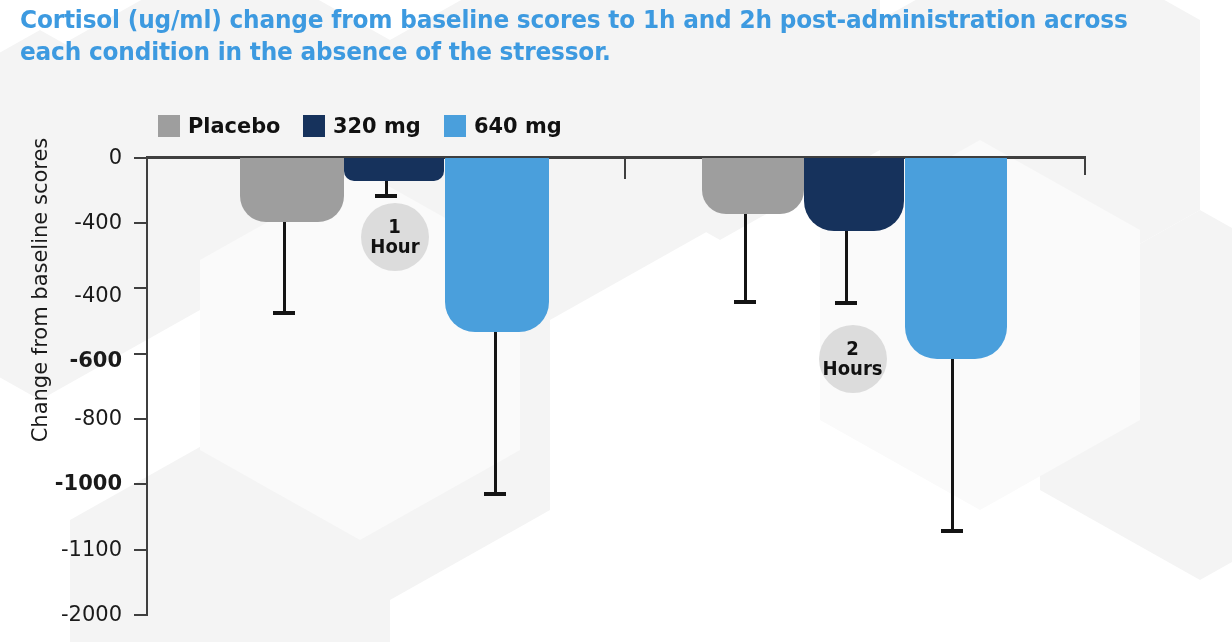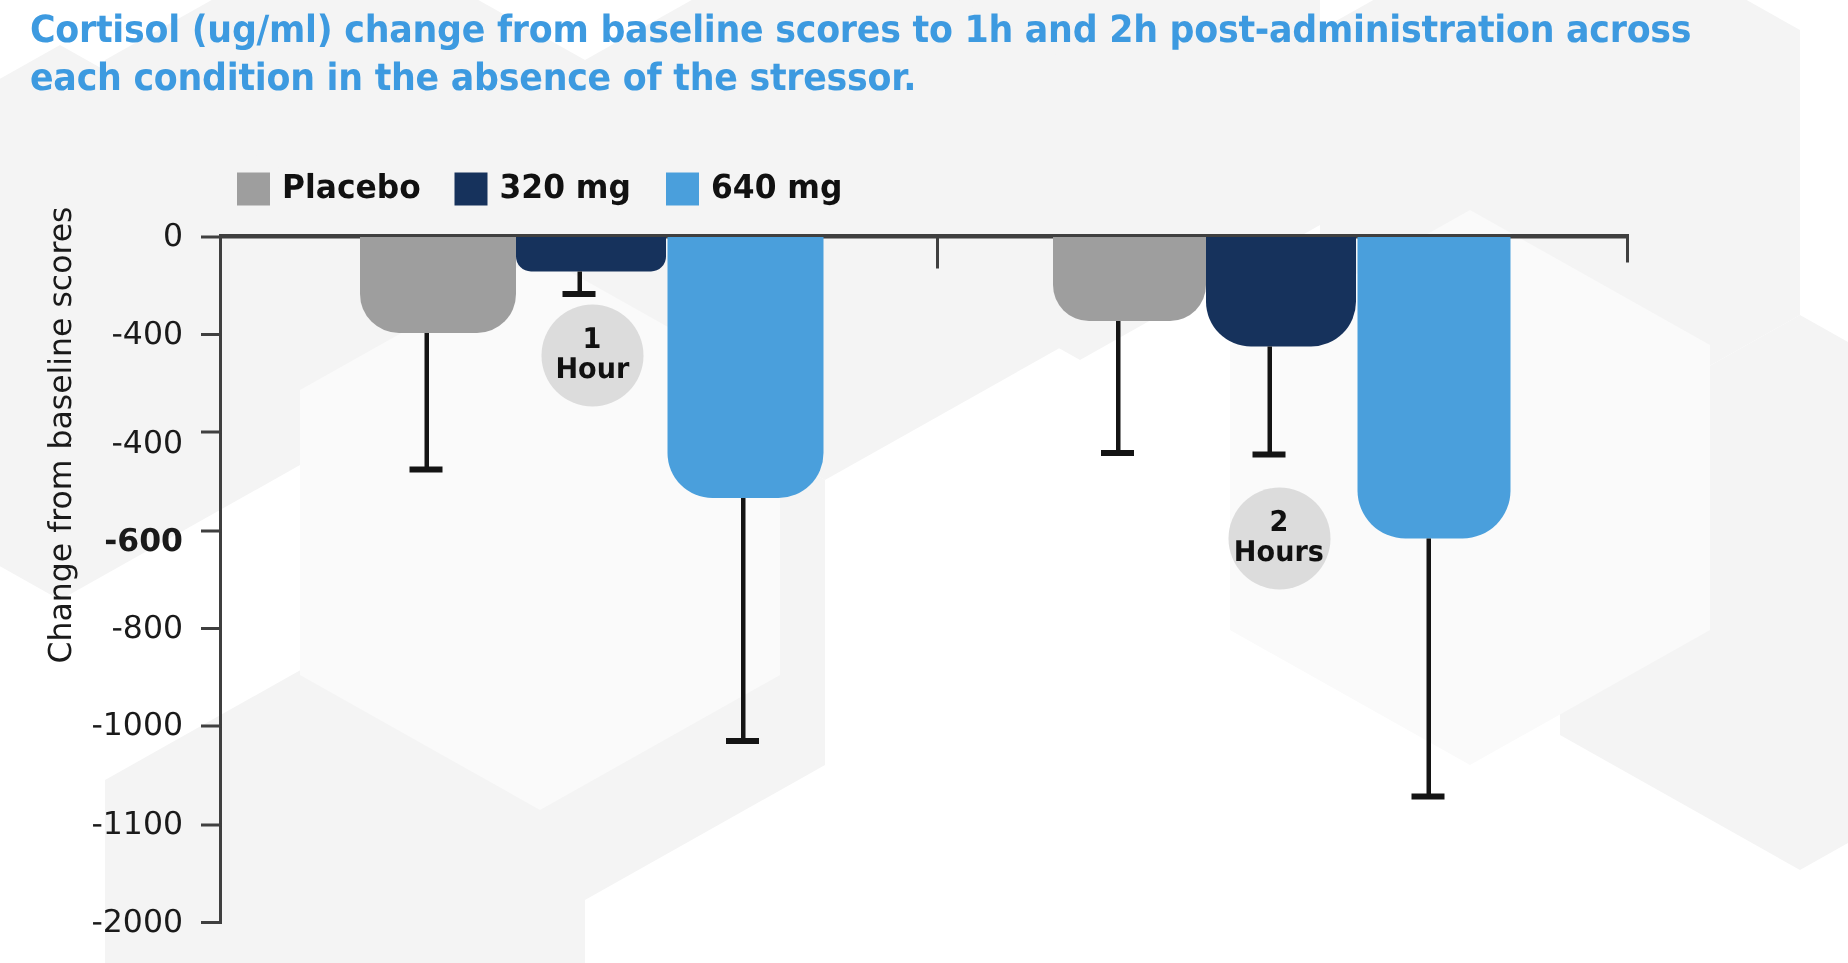--- a/index.html
+++ b/index.html
@@ -139,21 +139,21 @@
     <div class="ytick-mark" style="left:134px;top:418px;"></div>
     <div class="ytick-mark" style="left:134px;top:483px;"></div>
     <div class="ytick-mark" style="left:134px;top:549px;"></div>
     <div class="ytick-mark" style="left:134px;top:614px;"></div>
 
     <div class="ytick-label" style="left:10px;top:145px;width:112px;">0</div>
     <div class="ytick-label" style="left:10px;top:210px;width:112px;">-400</div>
     <div class="ytick-label" style="left:10px;top:283px;width:112px;">-400</div>
     <div class="ytick-label" style="left:10px;top:348px;width:112px;font-weight:bold;">-600</div>
     <div class="ytick-label" style="left:10px;top:406px;width:112px;">-800</div>
-    <div class="ytick-label" style="left:10px;top:471px;width:112px;">-1000</div>
+    <div class="ytick-label" style="left:10px;top:471px;width:112px;font-weight:bold;">-1000</div>
     <div class="ytick-label" style="left:10px;top:537px;width:112px;">-1100</div>
     <div class="ytick-label" style="left:10px;top:602px;width:112px;">-2000</div>
 
     <div class="bar" style="left:240px;top:158px;width:104px;height:64px;background:#9e9e9e;border-radius:0 0 26px 26px;"></div>
     <div class="errline" style="left:283px;top:222px;height:91px;"></div>
     <div class="errcap" style="left:273px;top:311px;"></div>
 
     <div class="bar" style="left:344px;top:158px;width:100px;height:23px;background:#16325c;border-radius:0 0 10px 10px;"></div>
     <div class="errline" style="left:385px;top:181px;height:15px;"></div>
     <div class="errcap" style="left:375px;top:194px;"></div>

